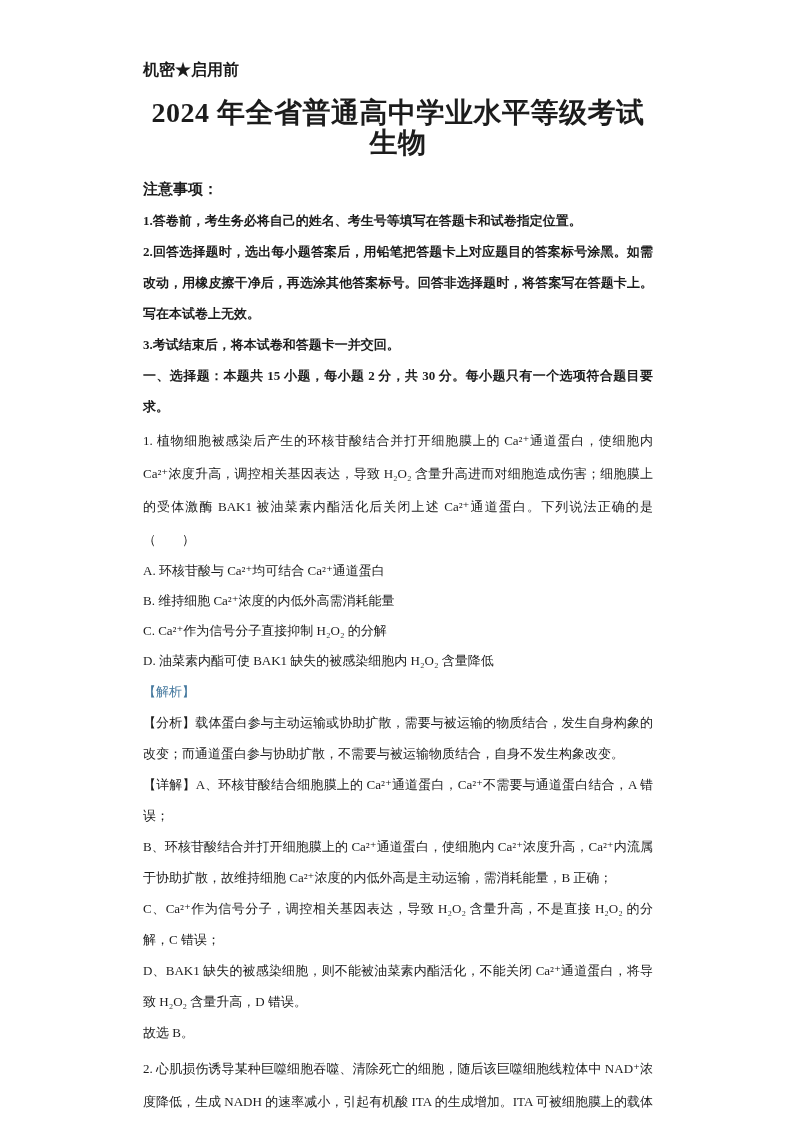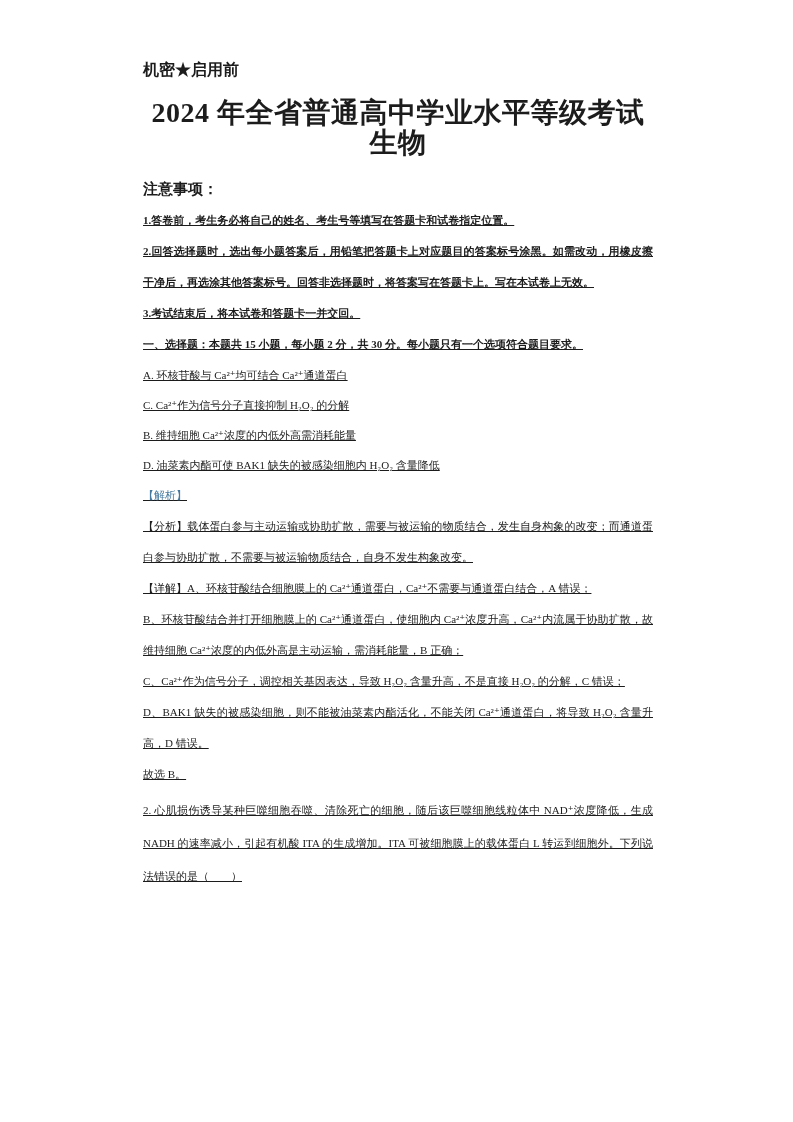--- a/index.html
+++ b/index.html
@@ -24,24 +24,23 @@
   }
   .doc-title {
     text-align: center;
     font-weight: bold;
     font-size: 28px;
     line-height: 30px;
     margin: 16px 0 16px 0;
     letter-spacing: 0.5px;
   }
   .para {
-    font-size: 11px;
+    font-size: 13px;
     line-height: 31px;
     text-align: justify;
-    text-decoration: underline;
   }
   .bold { font-weight: bold; }
   .notice-heading {
     font-weight: bold;
     font-size: 15px;
     line-height: 31px;
   }
   .stem { line-height: 33px; }
   .option-row { line-height: 30px; }
   .answer-label, .analysis-label { color: #44789e; }
@@ -70,24 +69,25 @@
   <h1 class="doc-title">2024 年全省普通高中学业水平等级考试生物</h1>
 
   <div class="notice-heading">注意事项：</div>
 
   <p class="para bold">1.答卷前，考生务必将自己的姓名、考生号等填写在答题卡和试卷指定位置。</p>
   <p class="para bold">2.回答选择题时，选出每小题答案后，用铅笔把答题卡上对应题目的答案标号涂黑。如需改动，用橡皮擦干净后，再选涂其他答案标号。回答非选择题时，将答案写在答题卡上。写在本试卷上无效。</p>
   <p class="para bold">3.考试结束后，将本试卷和答题卡一并交回。</p>
 
   <p class="para bold">一、选择题：本题共 15 小题，每小题 2 分，共 30 分。每小题只有一个选项符合题目要求。</p>
 
+  <p class="para stem gap-sm">1. 植物细胞被感染后产生的环核苷酸结合并打开细胞膜上的 Ca²⁺通道蛋白，使细胞内 Ca²⁺浓度升高，调控相关基因表达，导致 H₂O₂ 含量升高进而对细胞造成伤害；细胞膜上的受体激酶 BAK1 被油菜素内酯活化后关闭上述 Ca²⁺通道蛋白。下列说法正确的是（　　）</p>
 
   <p class="para option-row">A. 环核苷酸与 Ca²⁺均可结合 Ca²⁺通道蛋白</p>
+  <p class="para option-row">B. 维持细胞 Ca²⁺浓度的内低外高需消耗能量</p>
   <p class="para option-row">C. Ca²⁺作为信号分子直接抑制 H₂O₂ 的分解</p>
-  <p class="para option-row">B. 维持细胞 Ca²⁺浓度的内低外高需消耗能量</p>
   <p class="para option-row">D. 油菜素内酯可使 BAK1 缺失的被感染细胞内 H₂O₂ 含量降低</p>
 
 
   <p class="para answer-row">
     <span class="analysis-label">【解析】</span>
   </p>
 
   <p class="para">【分析】载体蛋白参与主动运输或协助扩散，需要与被运输的物质结合，发生自身构象的改变；而通道蛋白参与协助扩散，不需要与被运输物质结合，自身不发生构象改变。</p>
 
   <p class="para">【详解】A、环核苷酸结合细胞膜上的 Ca²⁺通道蛋白，Ca²⁺不需要与通道蛋白结合，A 错误；</p>

